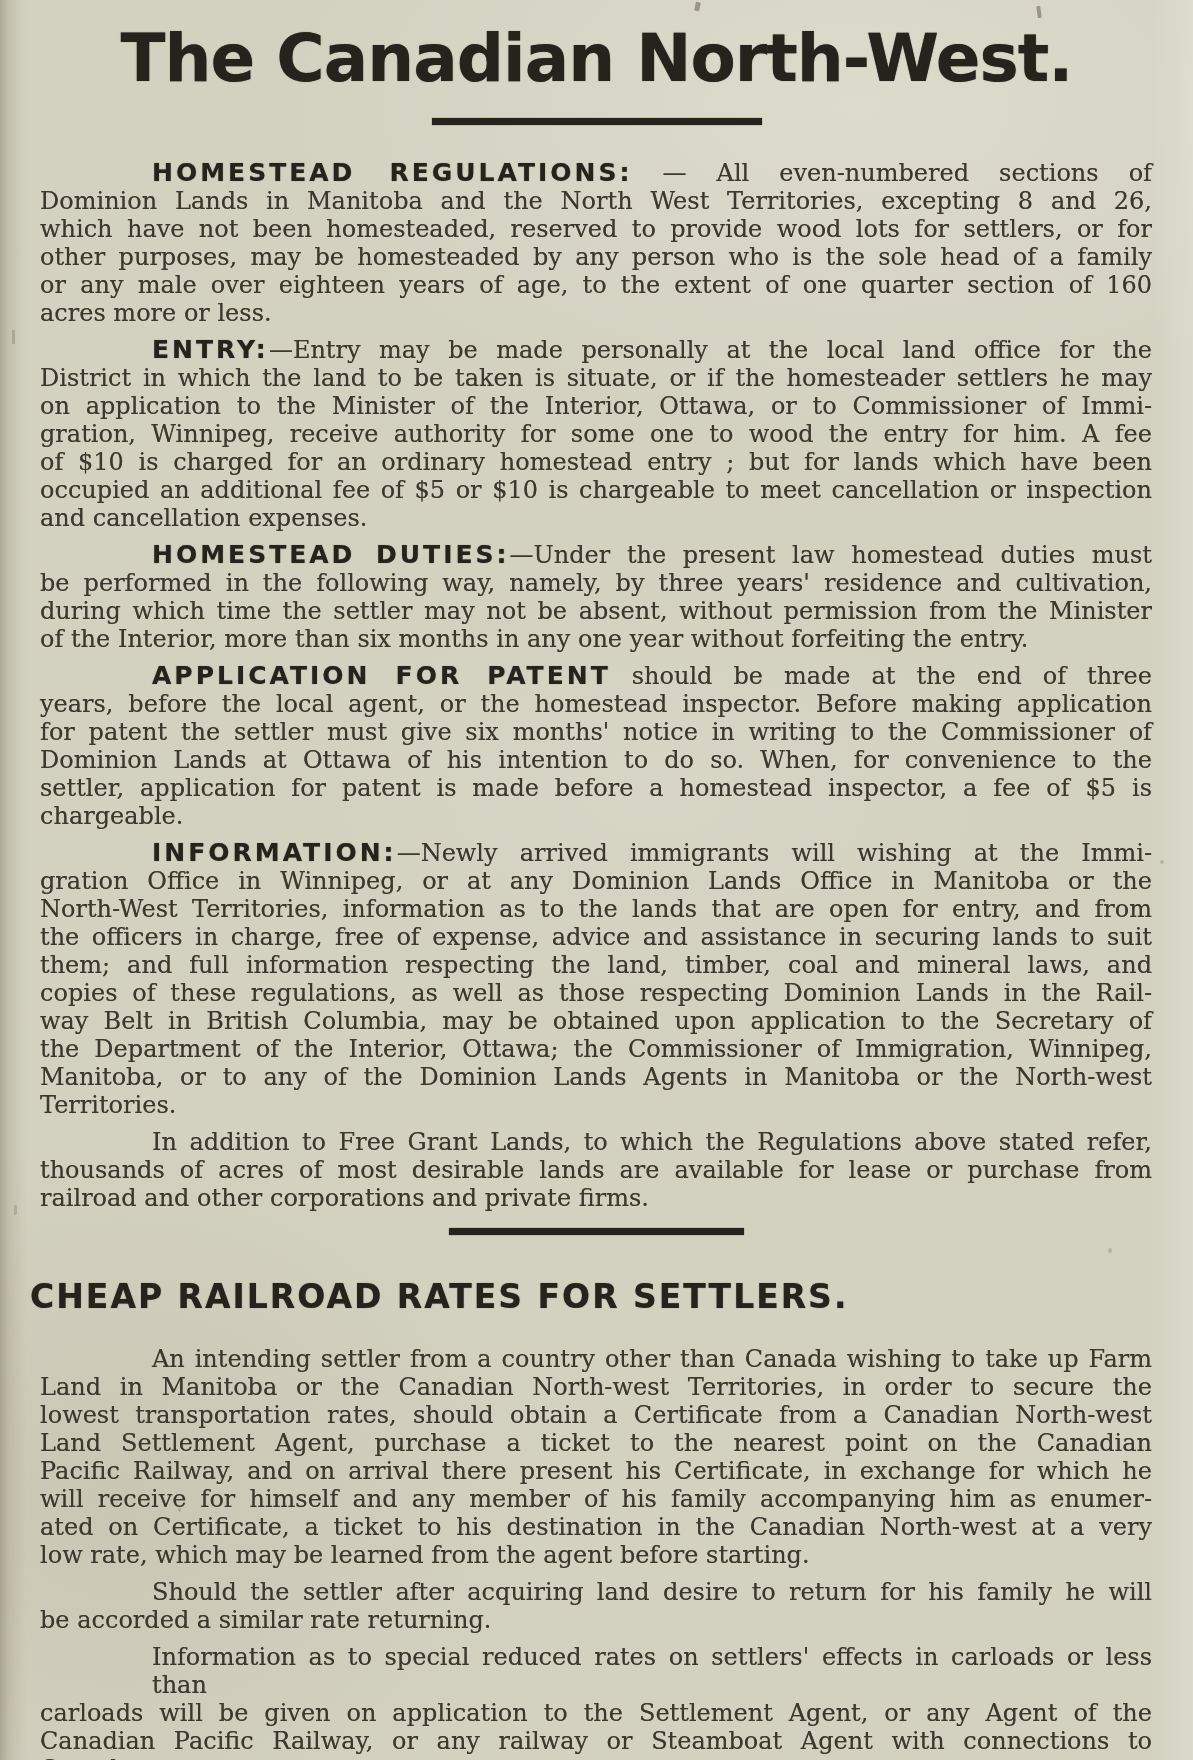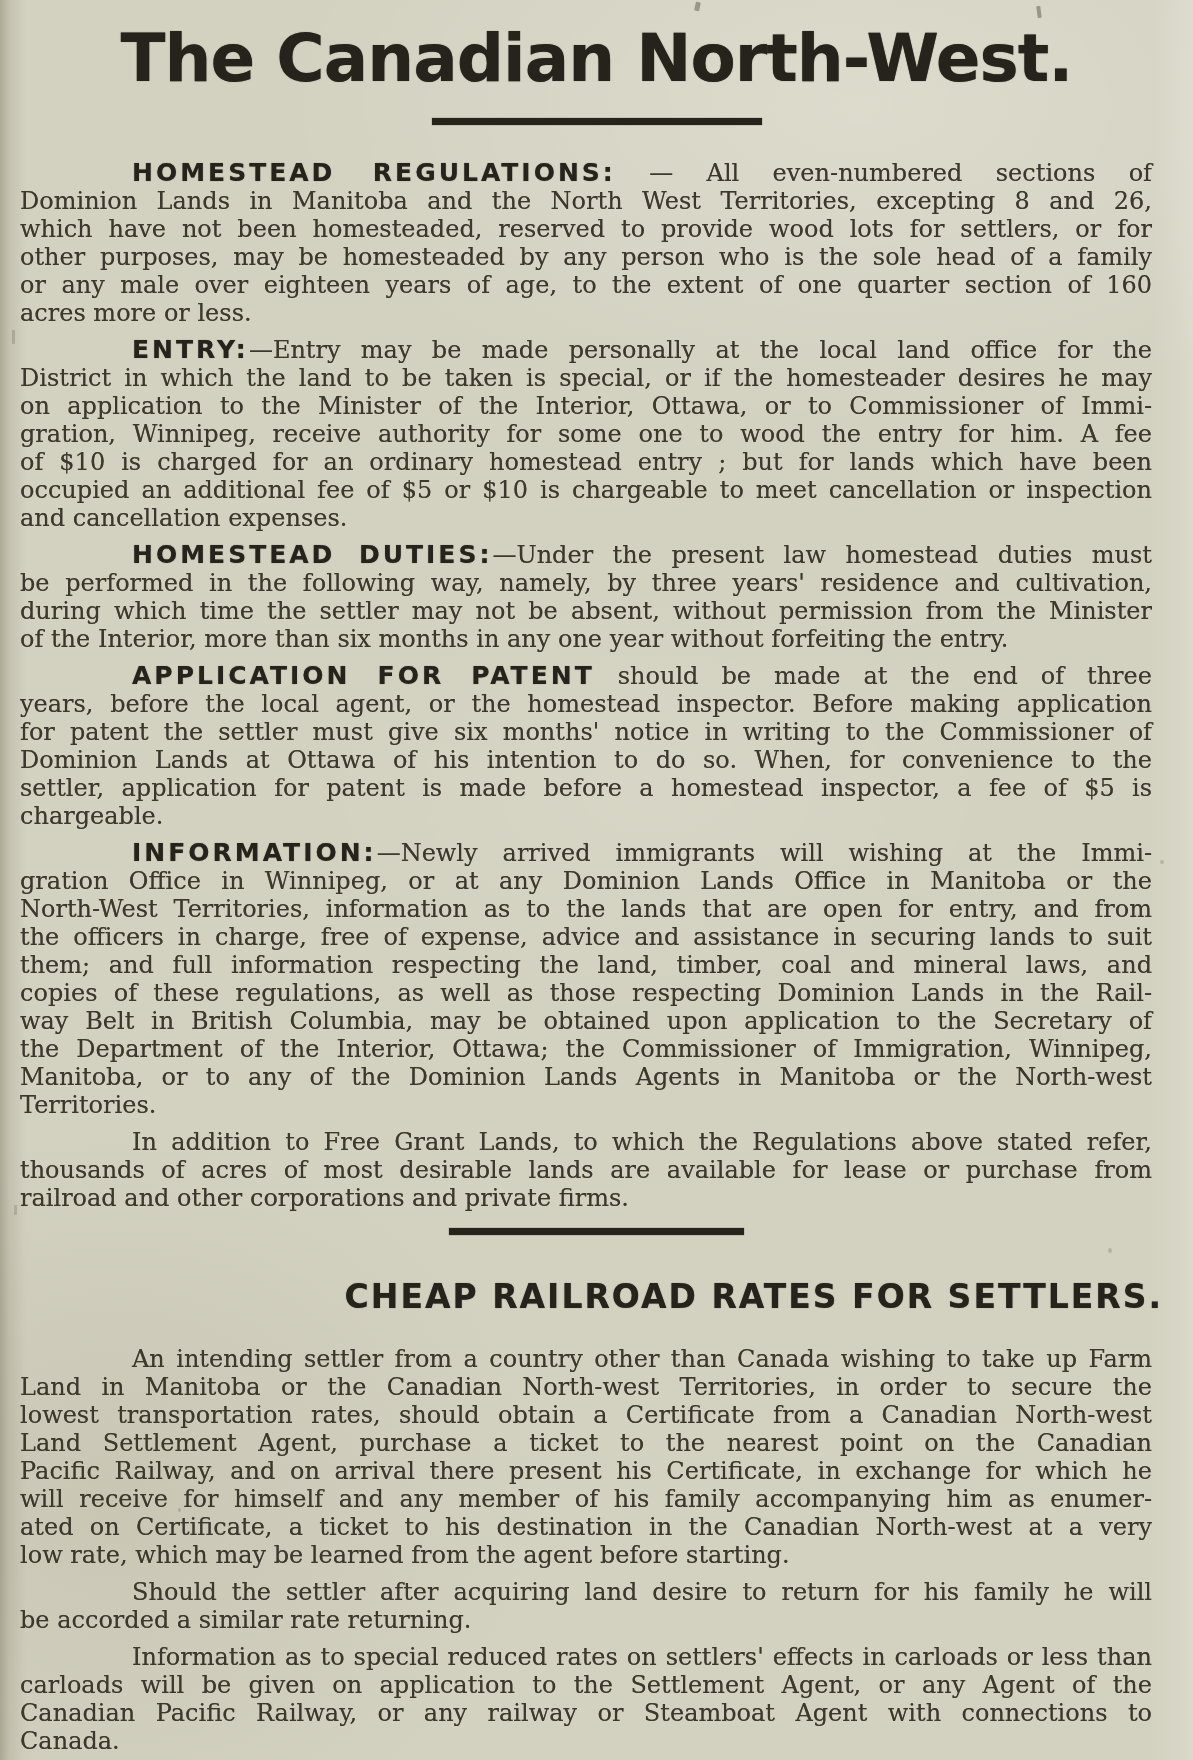--- a/index.html
+++ b/index.html
@@ -25,21 +25,21 @@
     font-weight:bold;
     font-size:66px;
     line-height:78px;
     letter-spacing:-1px;
     color:var(--ink-head,#26231d);
     text-shadow:0 0 1px rgba(20,18,12,0.55);
   }
   .rule{height:7px;background:var(--ink-head,#26231d);box-shadow:0 0 1px rgba(20,18,12,0.6);}
   .rule-title{width:330px;margin:20px auto 0 auto;}
   .rule-mid{width:295px;margin:16px auto 0 auto;}
-  .body-block{margin:34px 41px 0 20px;}
+  .body-block{margin:34px 41px 0 40px;}
   .body-block.second{margin-top:28px;}
   .para{margin-top:9px;}
   .para:first-child{margin-top:0;}
   .line{
     font-size:24px;
     line-height:28px;
     white-space:normal;
     text-shadow:0 0 0.6px rgba(45,40,28,0.55);
   }
   .just{text-align:justify;text-align-last:justify;}
@@ -48,21 +48,21 @@
   .lead{
     font-family:"DejaVu Sans", sans-serif;
     font-weight:bold;
     font-size:25px;
     letter-spacing:3px;
     color:var(--ink-head,#26231d);
     text-shadow:0 0 1px rgba(20,18,12,0.5);
   }
   .section-heading{
     margin:42px 30px 0 30px;
-    text-align:right;
+    text-align:left;
     font-family:"DejaVu Sans", sans-serif;
     font-weight:bold;
     font-size:33px;
     line-height:40px;
     letter-spacing:2px;
     color:var(--ink-head,#26231d);
     text-shadow:0 0 1px rgba(20,18,12,0.55);
   }
   .speck{position:absolute;background:rgba(60,54,38,0.4);border-radius:1px;}
   .s1{left:695px;top:2px;width:5px;height:9px;transform:rotate(12deg);}
@@ -87,21 +87,21 @@
       <div class="para">
         <div class="line just first"><span class="lead">HOMESTEAD REGULATIONS:</span><span> — All even-numbered sections of</span></div>
         <div class="line just">Dominion Lands in Manitoba and the North West Territories, excepting 8 and 26,</div>
         <div class="line just">which have not been homesteaded, reserved to provide wood lots for settlers, or for</div>
         <div class="line just">other purposes, may be homesteaded by any person who is the sole head of a family</div>
         <div class="line just">or any male over eighteen years of age, to the extent of one quarter section of 160</div>
         <div class="line last">acres more or less.</div>
       </div>
       <div class="para">
         <div class="line just first"><span class="lead">ENTRY:</span><span>—Entry may be made personally at the local land office for the</span></div>
-        <div class="line just">District in which the land to be taken is special, or if the homesteader desires he may</div>
+        <div class="line just">District in which the land to be taken is situate, or if the homesteader settlers he may</div>
         <div class="line just">on application to the Minister of the Interior, Ottawa, or to Commissioner of Immi-</div>
         <div class="line just">gration, Winnipeg, receive authority for some one to wood the entry for him.  A fee</div>
         <div class="line just">of $10 is charged for an ordinary homestead entry ; but for lands which have been</div>
         <div class="line just">occupied an additional fee of $5 or $10 is chargeable to meet cancellation or inspection</div>
         <div class="line last">and cancellation expenses.</div>
       </div>
       <div class="para">
         <div class="line just first"><span class="lead">HOMESTEAD DUTIES:</span><span>—Under the present law homestead duties must</span></div>
         <div class="line just">be performed in the following way, namely, by three years' residence and cultivation,</div>
         <div class="line just">during which time the settler may not be absent, without permission from the Minister</div>

